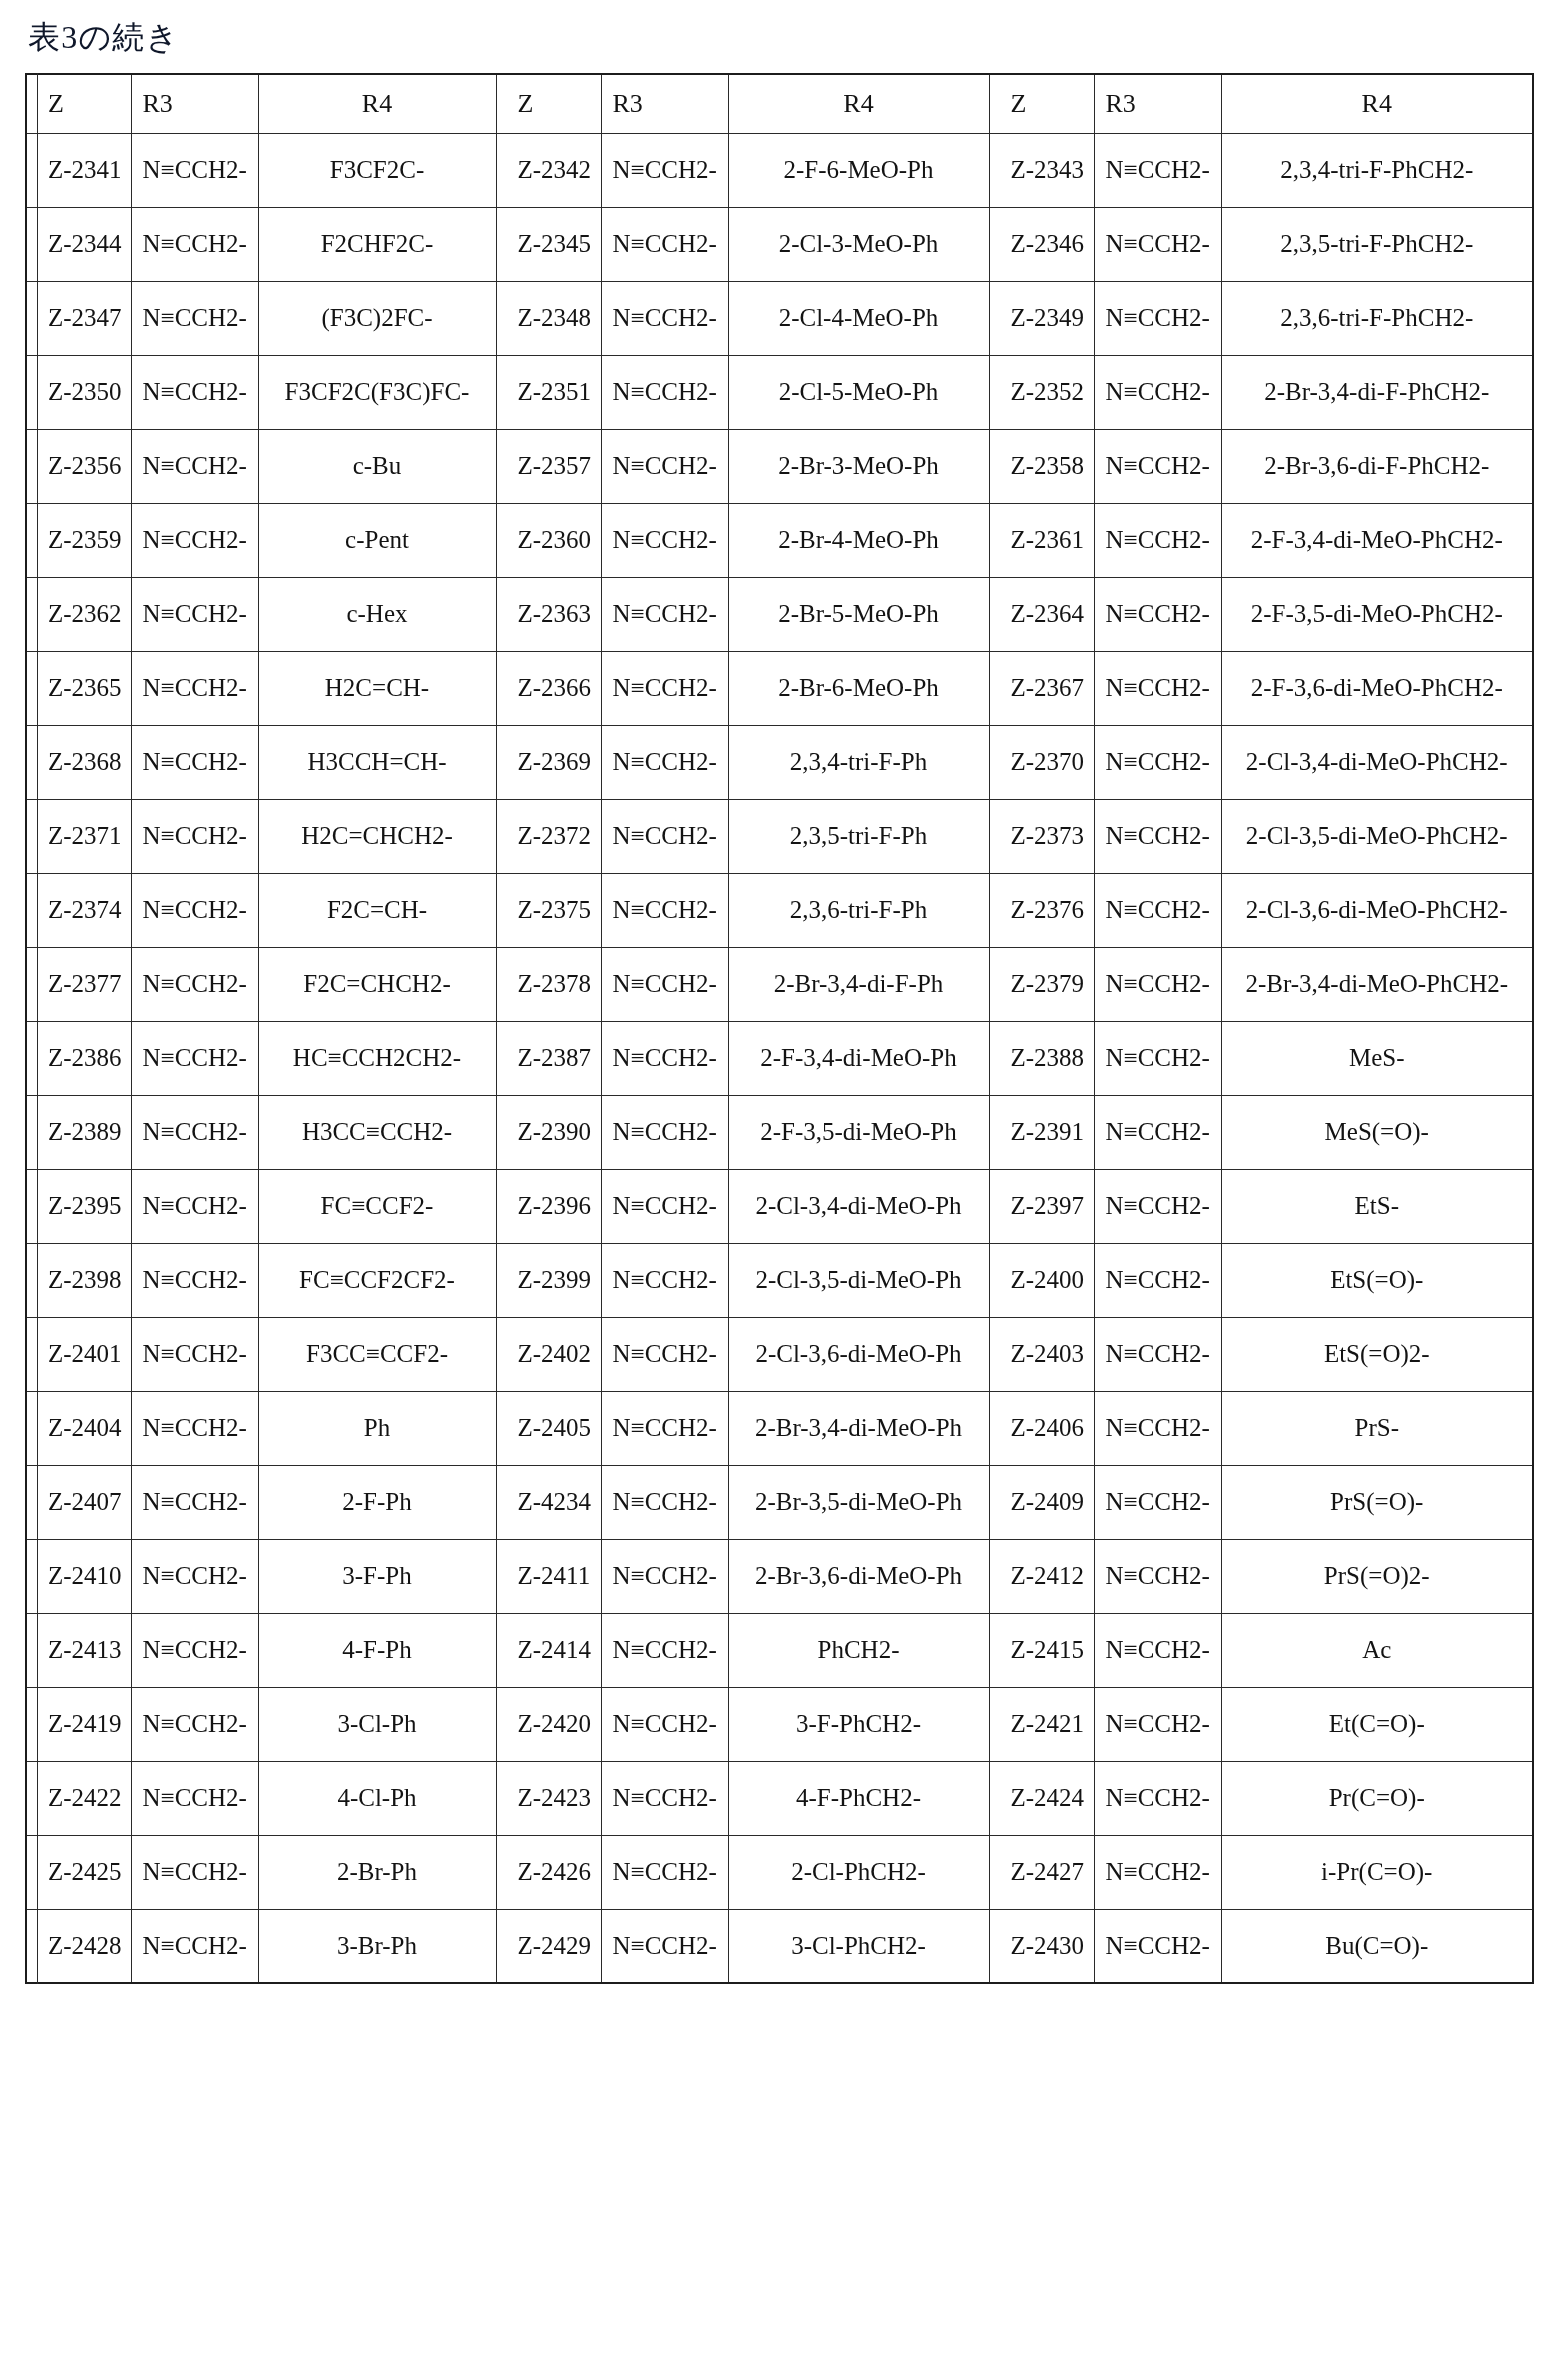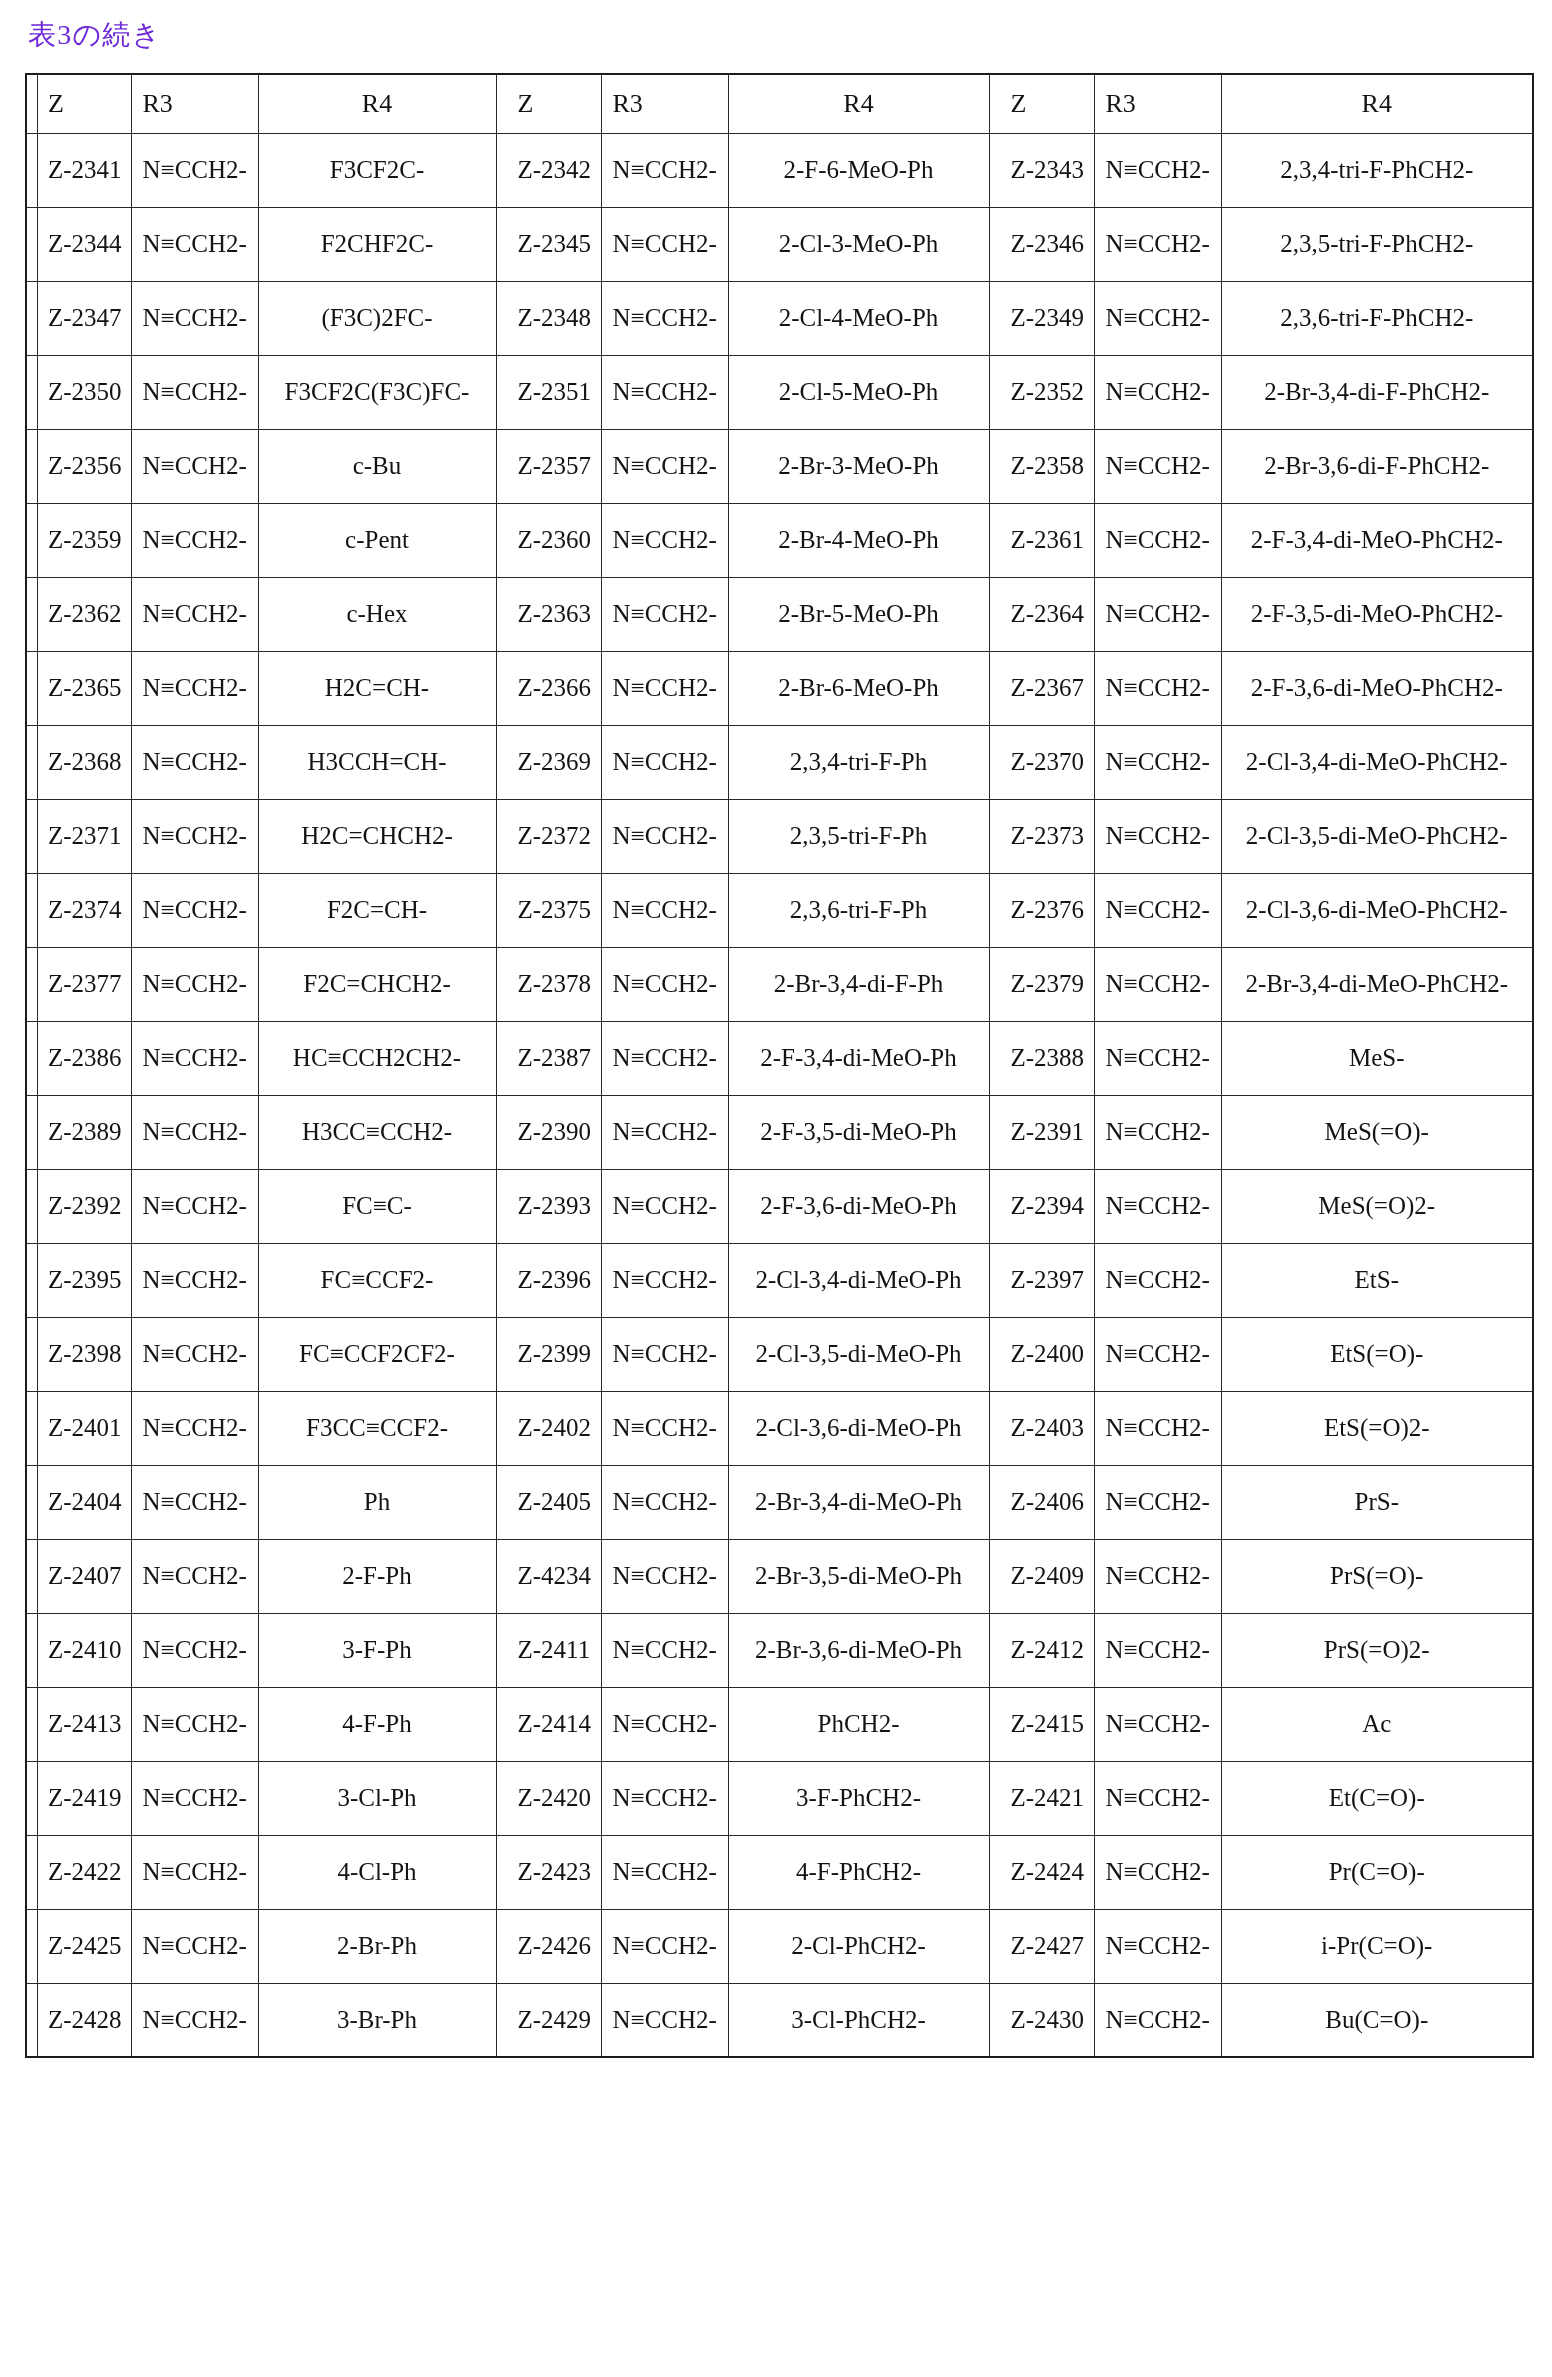--- a/index.html
+++ b/index.html
@@ -16,23 +16,23 @@
   }
   .page {
     position: absolute;
     inset: 0;
     background: #ffffff;
   }
   .caption {
     position: absolute;
     left: 28px;
     top: 16px;
-    font-size: 28px;
+    font-size: 32px;
     letter-spacing: 1.2px;
-    color: #6d28d9;
+    color: #0f172a;
     white-space: nowrap;
   }
   .tblwrap {
     position: absolute;
     left: 25px;
     top: 73px;
     width: 1506px;
   }
   
   .tblwrap::after {
@@ -255,31 +255,20 @@
             <td class="cr3">N≡CCH2-</td>
             <td class="cr4">H3CC≡CCH2-</td>
             <td class="cz group-start">Z-2390</td>
             <td class="cr3">N≡CCH2-</td>
             <td class="cr4">2-F-3,5-di-MeO-Ph</td>
             <td class="cz group-start">Z-2391</td>
             <td class="cr3">N≡CCH2-</td>
             <td class="cr4">MeS(=O)-</td>
           </tr>
           <tr>
-            <td class="cz">Z-2392</td>
-            <td class="cr3">N≡CCH2-</td>
-            <td class="cr4">FC≡C-</td>
-            <td class="cz group-start">Z-2393</td>
-            <td class="cr3">N≡CCH2-</td>
-            <td class="cr4">2-F-3,6-di-MeO-Ph</td>
-            <td class="cz group-start">Z-2394</td>
-            <td class="cr3">N≡CCH2-</td>
-            <td class="cr4">MeS(=O)2-</td>
-          </tr>
-          <tr>
             <td class="cz">Z-2395</td>
             <td class="cr3">N≡CCH2-</td>
             <td class="cr4">FC≡CCF2-</td>
             <td class="cz group-start">Z-2396</td>
             <td class="cr3">N≡CCH2-</td>
             <td class="cr4">2-Cl-3,4-di-MeO-Ph</td>
             <td class="cz group-start">Z-2397</td>
             <td class="cr3">N≡CCH2-</td>
             <td class="cr4">EtS-</td>
           </tr>

